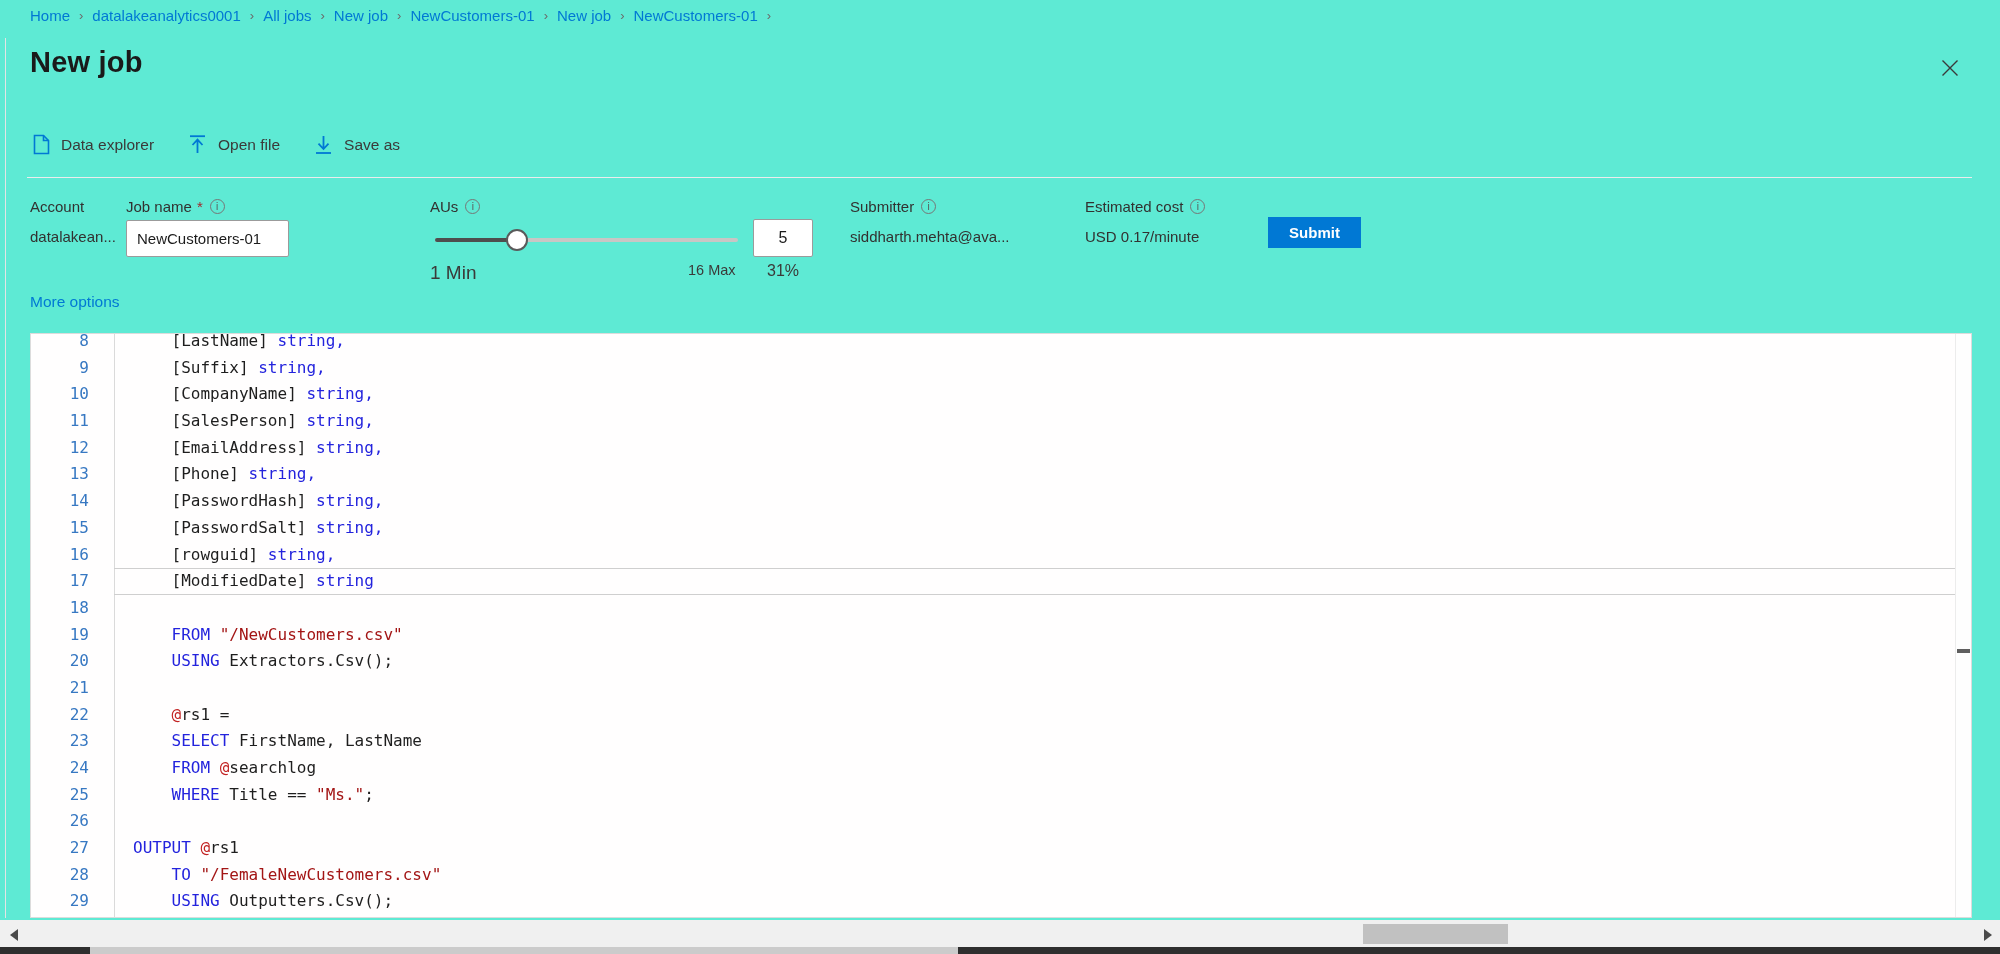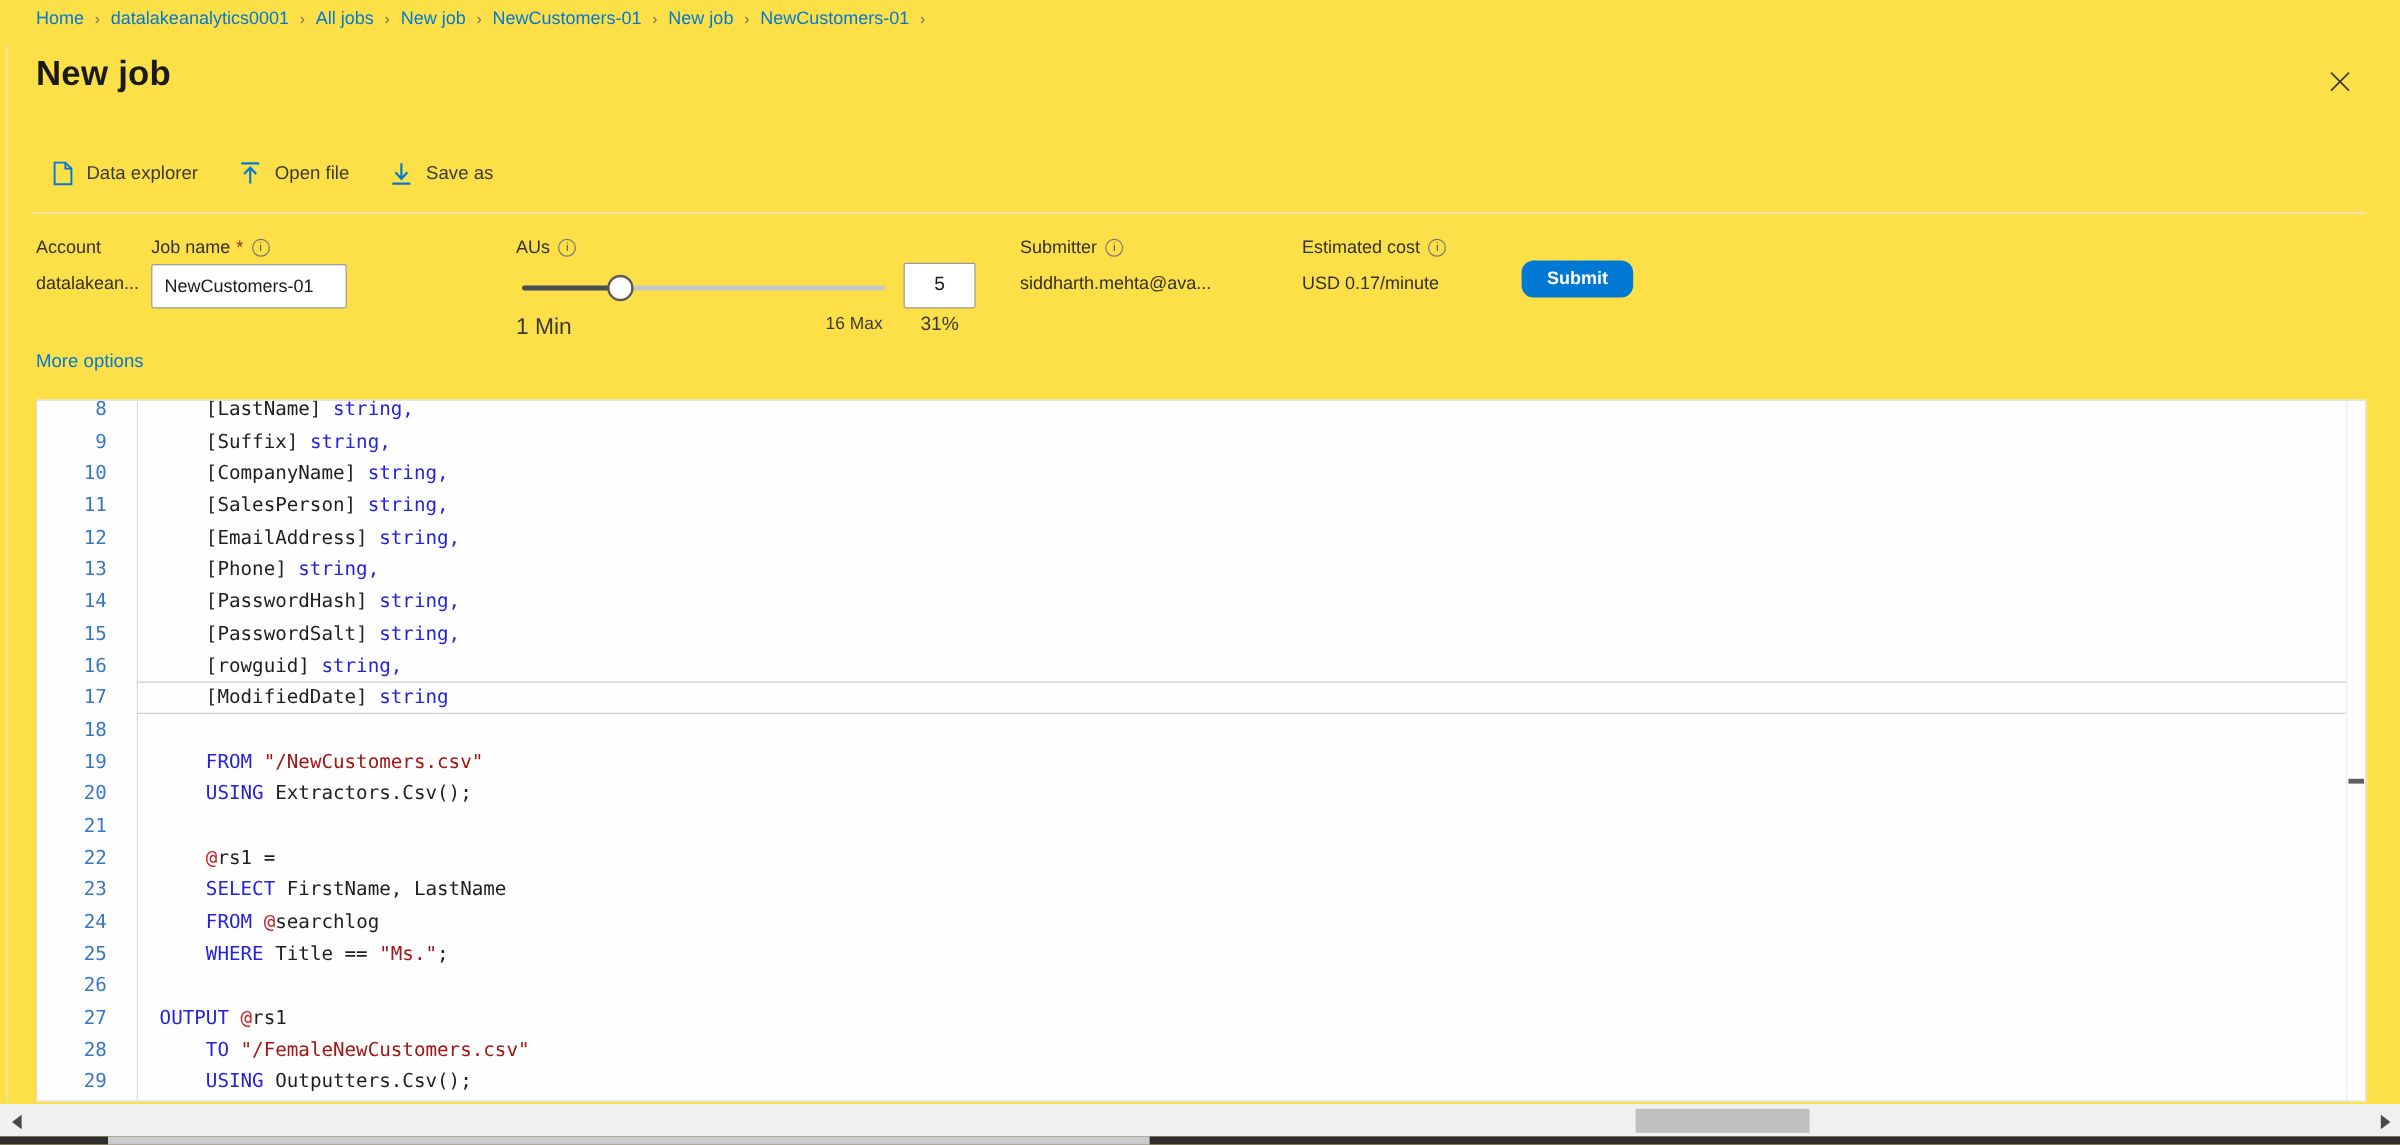--- a/index.html
+++ b/index.html
@@ -1,33 +1,33 @@
 <!DOCTYPE html>
 <html style="--accent: #0078d4; --kw: #2323dd; --str: #a31515; --at: #c22222; --lnum: #3778c2; --code-text: #1e1e1e;"><head>
 <meta charset="utf-8">
 <style>
   * { margin:0; padding:0; box-sizing:border-box; }
   html,body { width:2000px; height:954px; overflow:hidden; }
   body { font-family:"Liberation Sans", sans-serif; background:#ffffff; color:#323130; }
-  #app { position:relative; width:2000px; height:954px; background:#fde047; }
+  #app { position:relative; width:2000px; height:954px; background:#5eead4; }
 
   
   .breadcrumb { position:absolute; left:30px; top:7px; display:flex; align-items:center; font-size:15px; }
   .bc-link { color:var(--accent); cursor:pointer; }
   .bc-sep { color:#6b6b6b; margin:0 9px; font-size:13px; }
 
   
   .blade-edge { position:absolute; left:5px; top:38px; width:1px; height:880px; background:#e4e4e4; }
 
   
   .page-title { position:absolute; left:30px; top:46px; font-size:29px; font-weight:600; color:#1a1a1a; letter-spacing:0.2px; }
   .close-btn { position:absolute; left:1936px; top:54px; width:28px; height:28px; display:flex; align-items:center; justify-content:center; cursor:pointer; background:none; border:none; }
 
   
-  .toolbar { position:absolute; left:33px; top:134px; display:flex; align-items:flex-start; gap:34px;margin-left:11px; }
+  .toolbar { position:absolute; left:33px; top:134px; display:flex; align-items:flex-start; gap:34px; }
   .tb-item { display:flex; align-items:center; gap:11px; cursor:pointer; font-size:15.5px; color:#3b3a39; }
   .tb-divider { position:absolute; left:27px; top:177px; width:1945px; height:1px; background:#ececec; }
 
   
   .f-label { position:absolute; top:198px; font-size:15px; color:#323130; display:flex; align-items:center; gap:7px; }
   .f-value { position:absolute; top:228px; font-size:15px; color:#323130; }
   .req { color:#a4262c; font-size:15px; margin-left:-2px; }
   .info-icon { width:15px; height:15px; border:1px solid #767676; border-radius:50%; color:#585858;
                font-size:10px; line-height:13px; text-align:center; display:inline-block; font-style:normal; }
   .text-input { position:absolute; border:1px solid #9b9b9b; border-radius:2px; font-size:15px; color:#1b1b1b;
@@ -38,21 +38,21 @@
   
   .slider-track { position:absolute; left:435px; top:238px; width:303px; height:4px; background:#c8c6c4; border-radius:2px; cursor:pointer; }
   .slider-fill { position:absolute; left:0; top:0; height:4px; width:27%; background:#4e4e4e; border-radius:2px; }
   .slider-thumb { position:absolute; left:506px; top:229px; width:22px; height:22px; border-radius:50%;
                   background:#fff; border:2.5px solid #5a5a5a; cursor:pointer; }
   .slider-min { position:absolute; left:430px; top:262px; font-size:19px; color:#3b3a39; }
   .slider-max { position:absolute; left:688px; top:262px; font-size:14.5px; color:#3b3a39; }
   .slider-pct { position:absolute; left:753px; top:262px; width:60px; text-align:center; font-size:16px; color:#3b3a39; }
 
   .submit-btn { position:absolute; left:1268px; top:217px; width:93px; height:31px; background:var(--accent);
-                color:#fff; font-size:15px; font-weight:600; border:none; border-radius:10px; cursor:pointer;
+                color:#fff; font-size:15px; font-weight:600; border:none; border-radius:0; cursor:pointer;
                 font-family:"Liberation Sans", sans-serif; }
   .more-options { position:absolute; left:30px; top:293px; font-size:15.5px; color:var(--accent); cursor:pointer; }
 
   
   .editor { position:absolute; left:30px; top:333px; width:1942px; height:585px; border:1px solid #dcdcdc;
             background:#fffefe; overflow:hidden; }
   .ed-inner { position:absolute; left:0; top:-6px; right:17px; font-family:"DejaVu Sans Mono","Liberation Mono",monospace; font-size:16px; }
   .gutter { position:absolute; left:0; top:0; width:82px; }
   .ln { height:26.7px; line-height:26.7px; text-align:right; padding-right:24px; color:var(--lnum); }
   .gutter-border { position:absolute; left:83px; top:0; bottom:0; width:1px; background:#dadada; }

